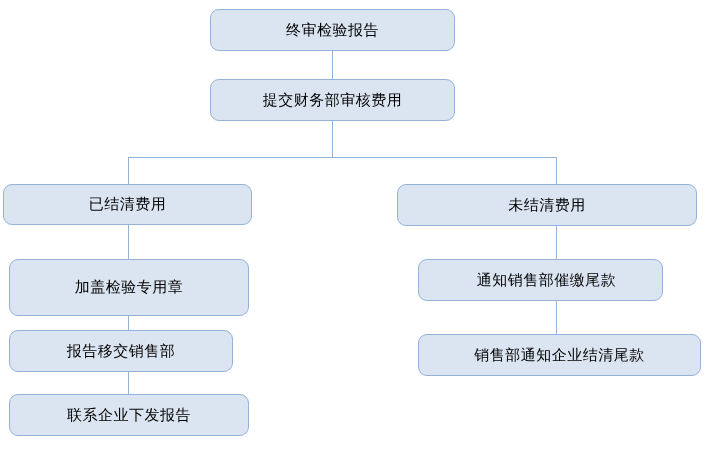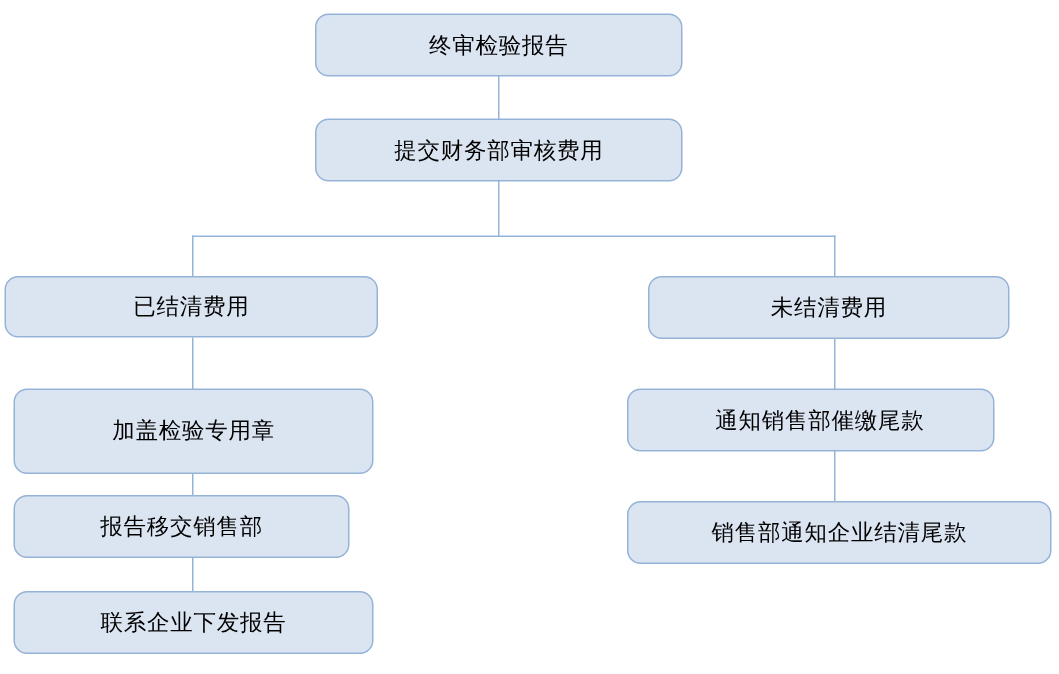--- a/index.html
+++ b/index.html
@@ -71,21 +71,21 @@
   </div>
 
   <div class="node" style="left:210px; top:79px; width:245px; height:42px;">
     <span>提交财务部审核费用</span>
   </div>
 
   <div class="node" style="left:3px; top:184px; width:249px; height:41px;align-items:center;">
     <span>已结清费用</span>
   </div>
 
-  <div class="node" style="left:432px; top:184px; width:241px; height:42px;">
+  <div class="node" style="left:397px; top:184px; width:300px; height:42px;">
     <span>未结清费用</span>
   </div>
 
   <div class="node" style="left:9px; top:259px; width:240px; height:57px;">
     <span>加盖检验专用章</span>
   </div>
 
   <div class="node" style="left:418px; top:259px; width:245px; height:42px;padding-left:12px;">
     <span>通知销售部催缴尾款</span>
   </div>

